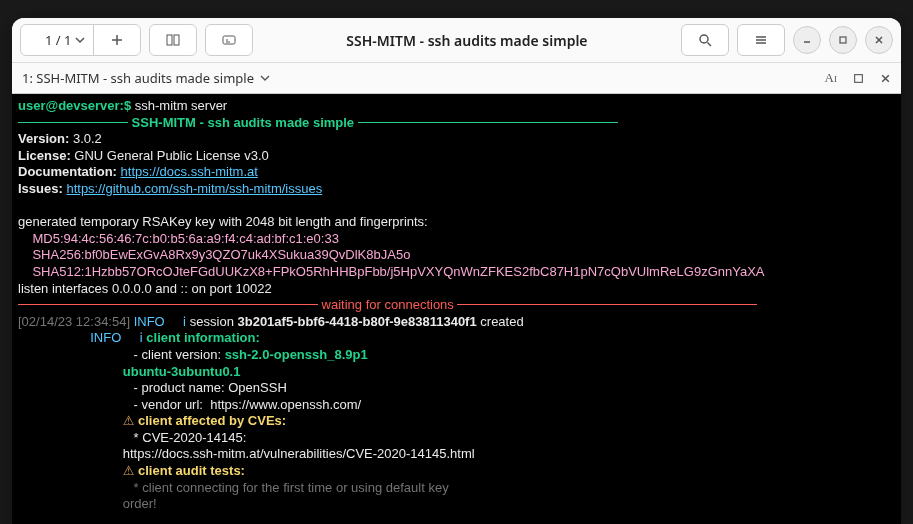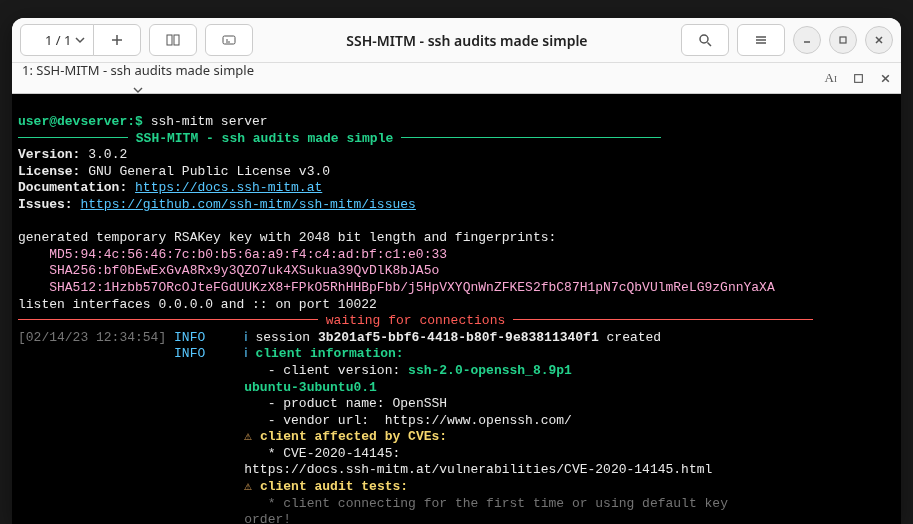--- a/index.html
+++ b/index.html
@@ -75,32 +75,32 @@
     height: 30px;
     background: #fafafa;
     display:flex;
     align-items:center;
     padding: 0 10px;
     font-size:13px;
     color:#333;
     border-bottom:1px solid #ccc;
     gap:8px;
   }
-  .tabbar .tab-label { display:flex; align-items:center; gap:6px; cursor:pointer;flex-direction:column; }
+  .tabbar .tab-label { display:flex; align-items:center; gap:6px; cursor:pointer; }
   .tabbar .right { margin-left:auto; display:flex; align-items:center; gap:16px;text-align:right; }
   .icon-btn { cursor:pointer; color:#555; }
   
   .terminal {
     flex:1;
     background:#000;
     color:#ccc;
-    font-family: Liberation Mono, monospace;
+    font-family: Liberation Sans, sans-serif;
     font-size: 13px;
     line-height: 16.6px;
-    padding: 20px 6px;
+    padding: 4px 6px;
     overflow:hidden;
     white-space: pre;
   }
   .c-green    { color:#f9a8d4; }
   .c-greenB   { color:#23d18b; font-weight:bold; }
   .c-white    { color:#eaeaea; }
   .c-whiteB   { color:#eaeaea; font-weight:bold;text-align:center; }
   .c-cyan     { color:#57c7ff; }
   .c-cyanU    { color:#57c7ff; text-decoration: underline; margin-top: 28px; }
   .c-gray     { color:#777; }

